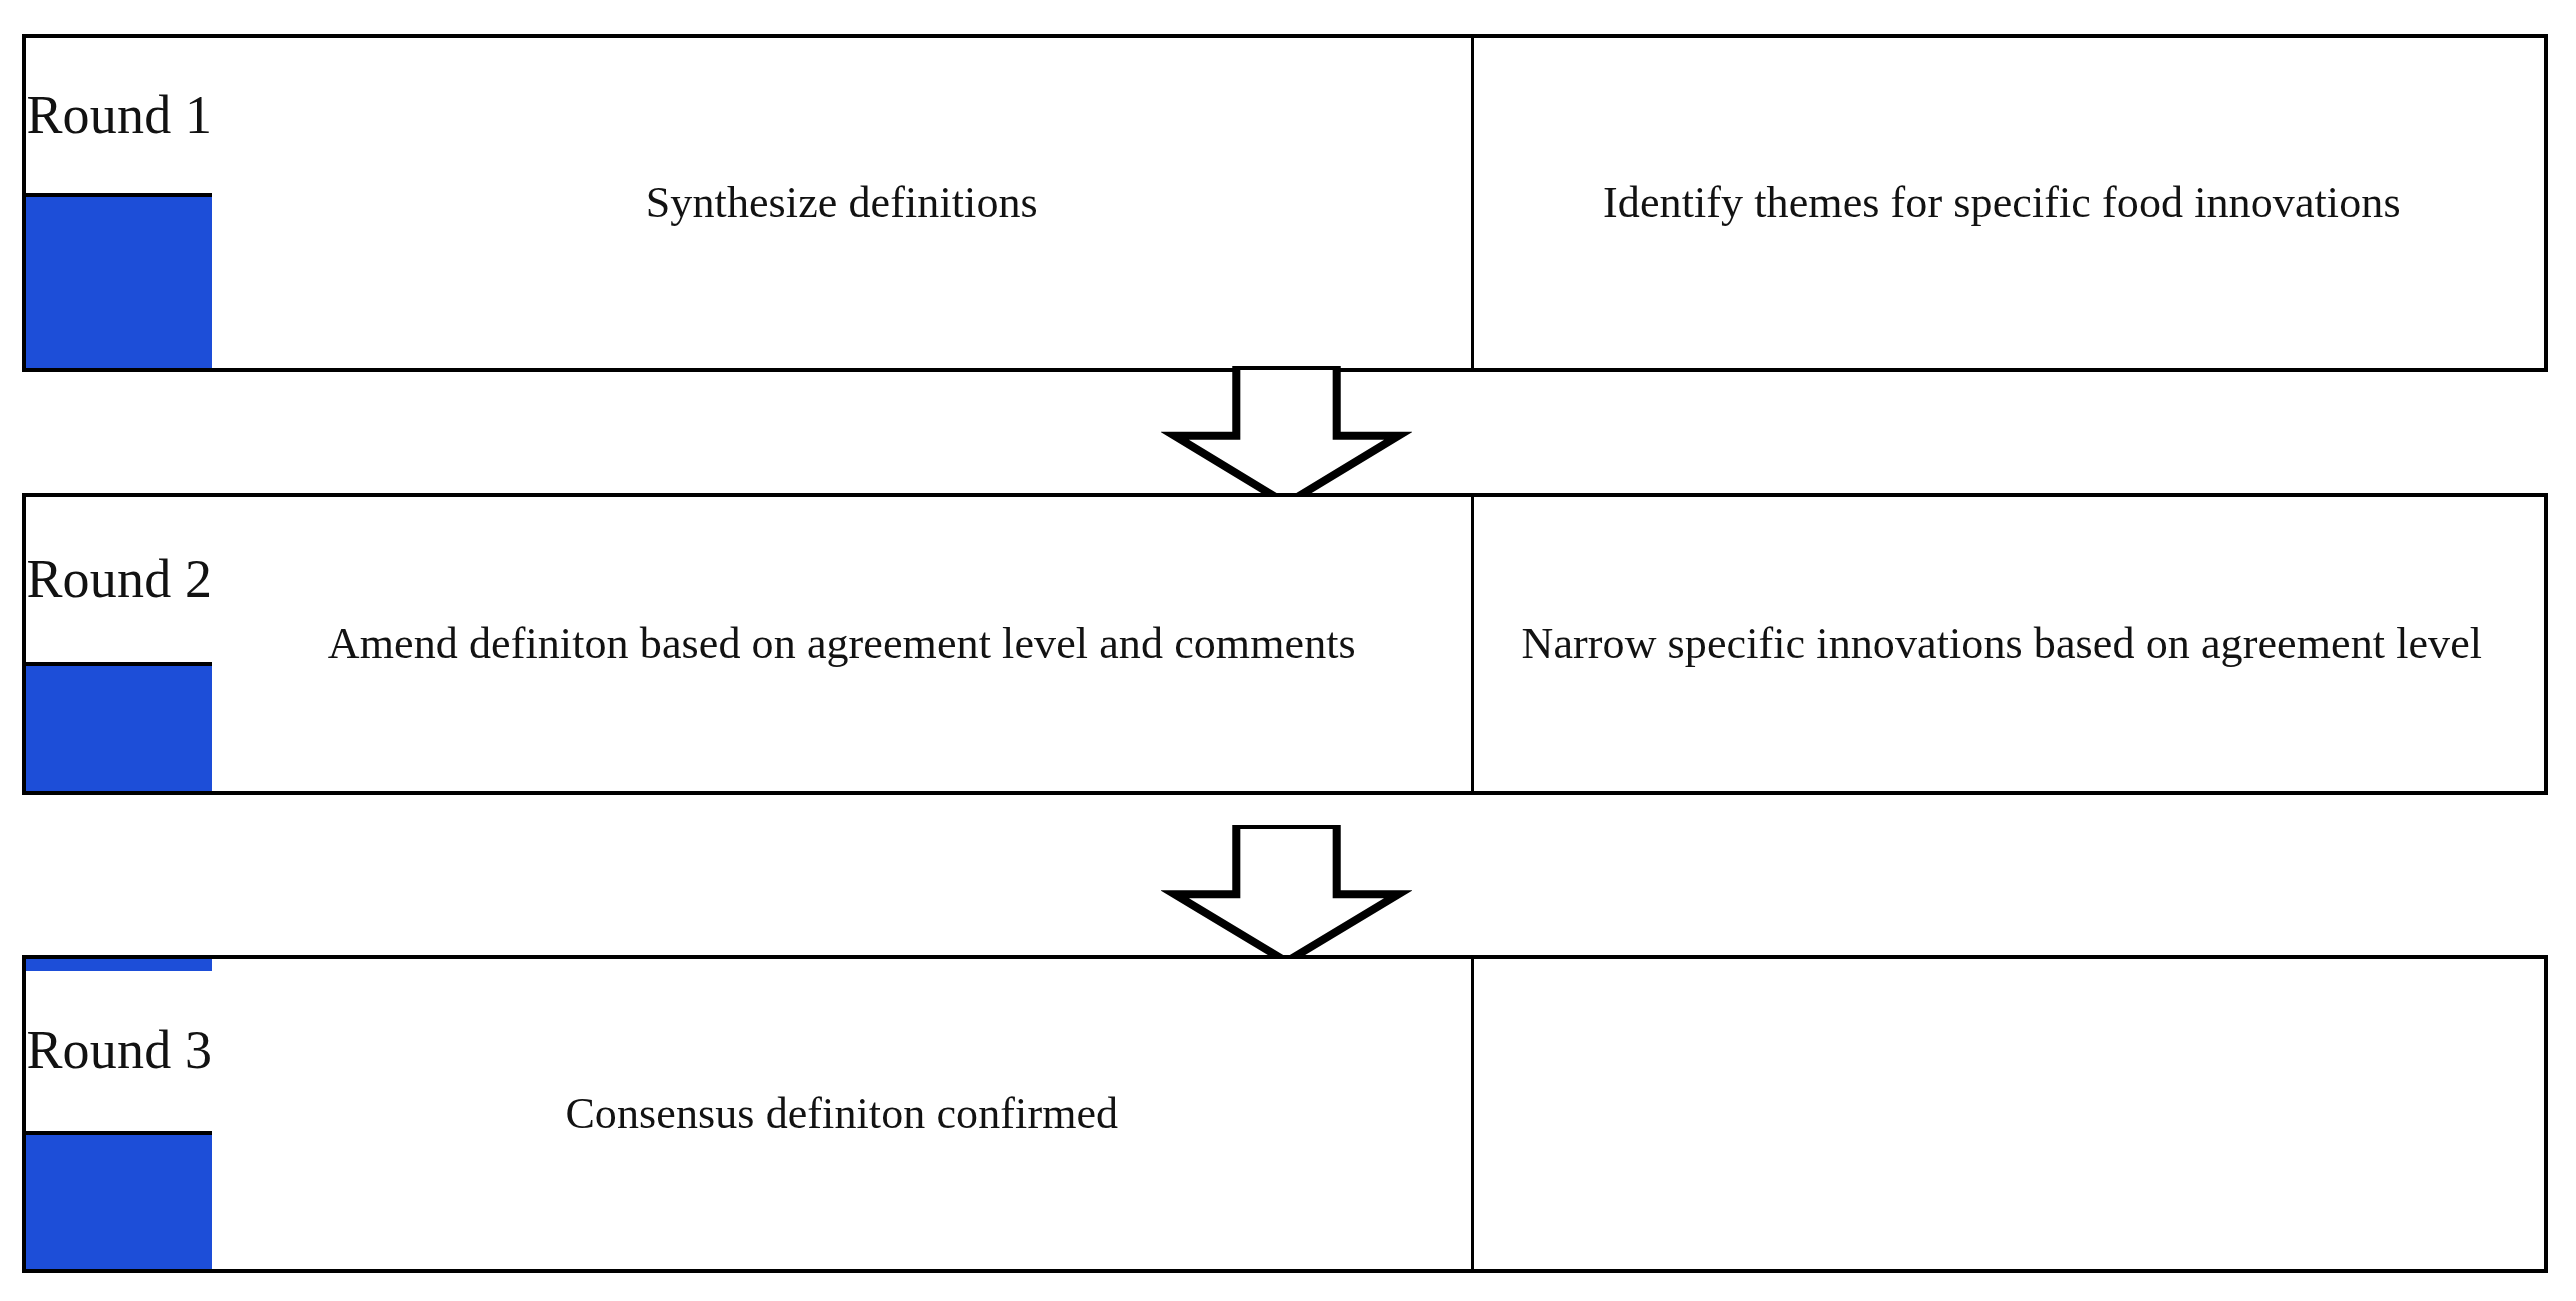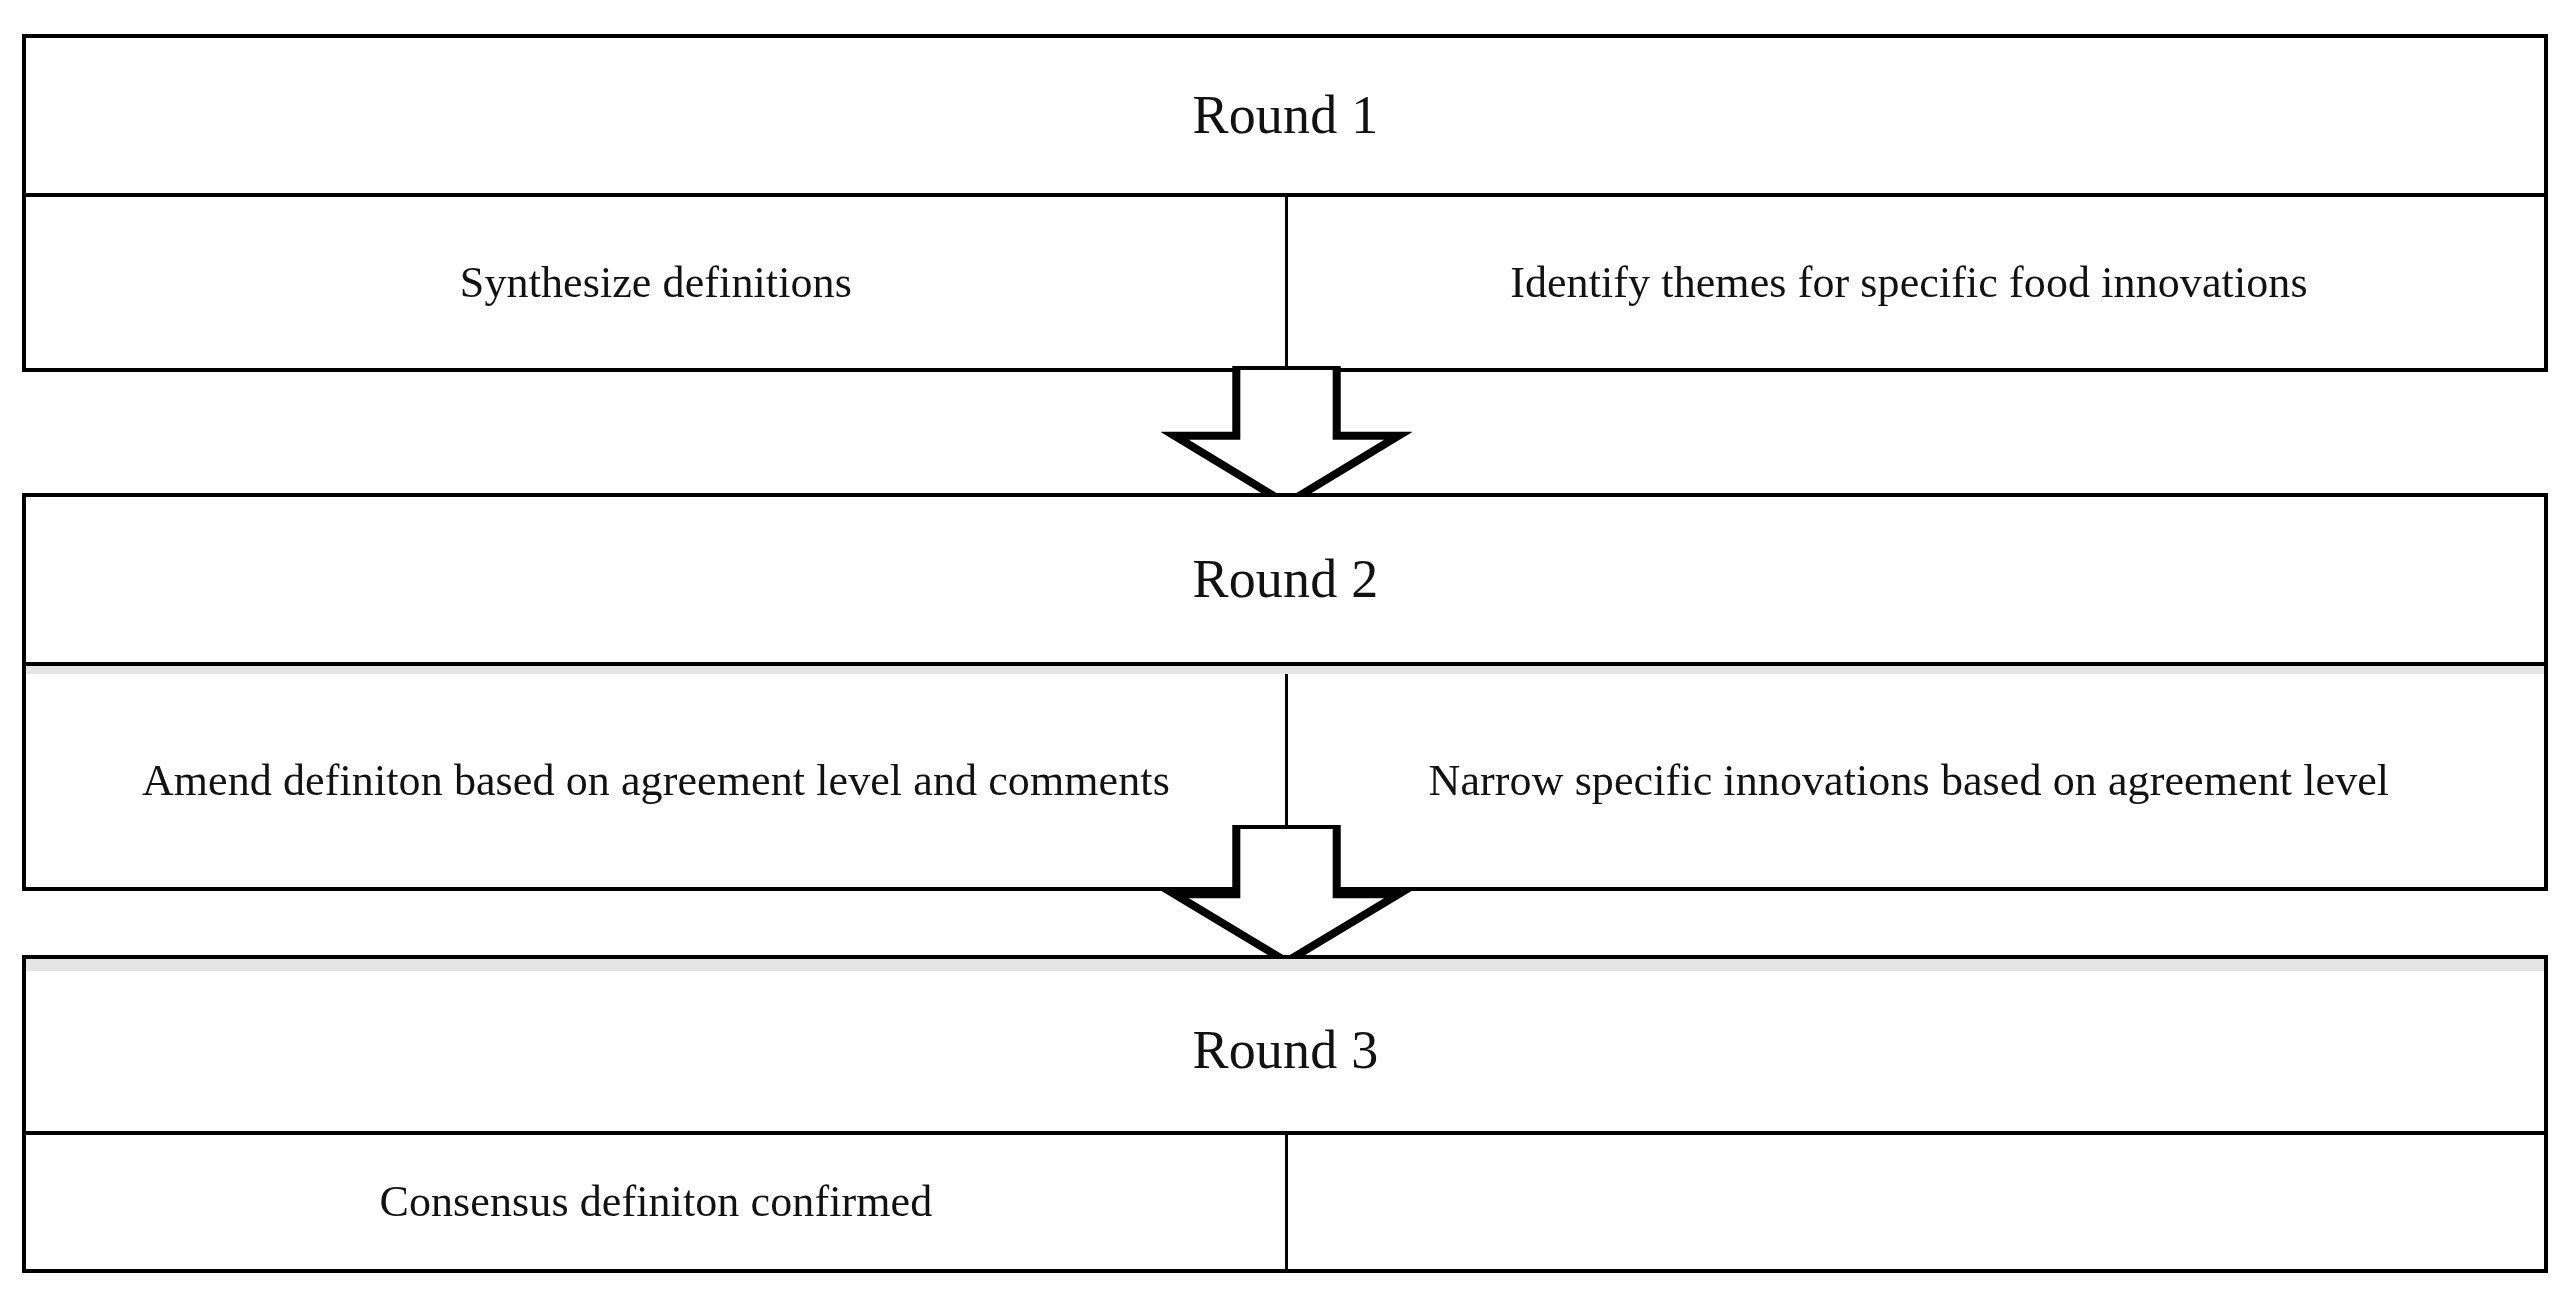--- a/index.html
+++ b/index.html
@@ -16,23 +16,23 @@
     overflow: hidden;
   }
 
   
   .round-block {
     position: absolute;
     left: 22.4px;
     width: 2526px;           
     box-sizing: border-box;
     border: 4.5px solid #000000;
-    background: #e5e5e5;
+    background: #1d4ed8;
     display: flex;
-    flex-direction: column;
+    flex-direction: row;
   }
 
   
   .round-header {
     box-sizing: border-box;
     border-bottom: 4.5px solid #000000;
     display: flex;
     align-items: center;
     justify-content: center;
     background: #ffffff;
@@ -70,21 +70,21 @@
   }
   .cell-text {
     font-size: 44px;
     line-height: 1.18;
     color: #121212;
     letter-spacing: 0.1px;
   }
 
   
   #round-1 { top: 34px;   height: 338px; }   
-  #round-2 { top: 493px;  height: 398px; gap: 8px; }   
+  #round-2 { top: 493px;  height: 302px; }   
   #round-3 { top: 955px; height: 318px; }   
 
   #round-1 .round-header { height: 159px; }
   #round-2 .round-header { height: 169px; }
   #round-3 .round-header { height: 164px; margin-top: 12px; }
 
   
   .flow-arrow {
     position: absolute;
     left: 1161px;

